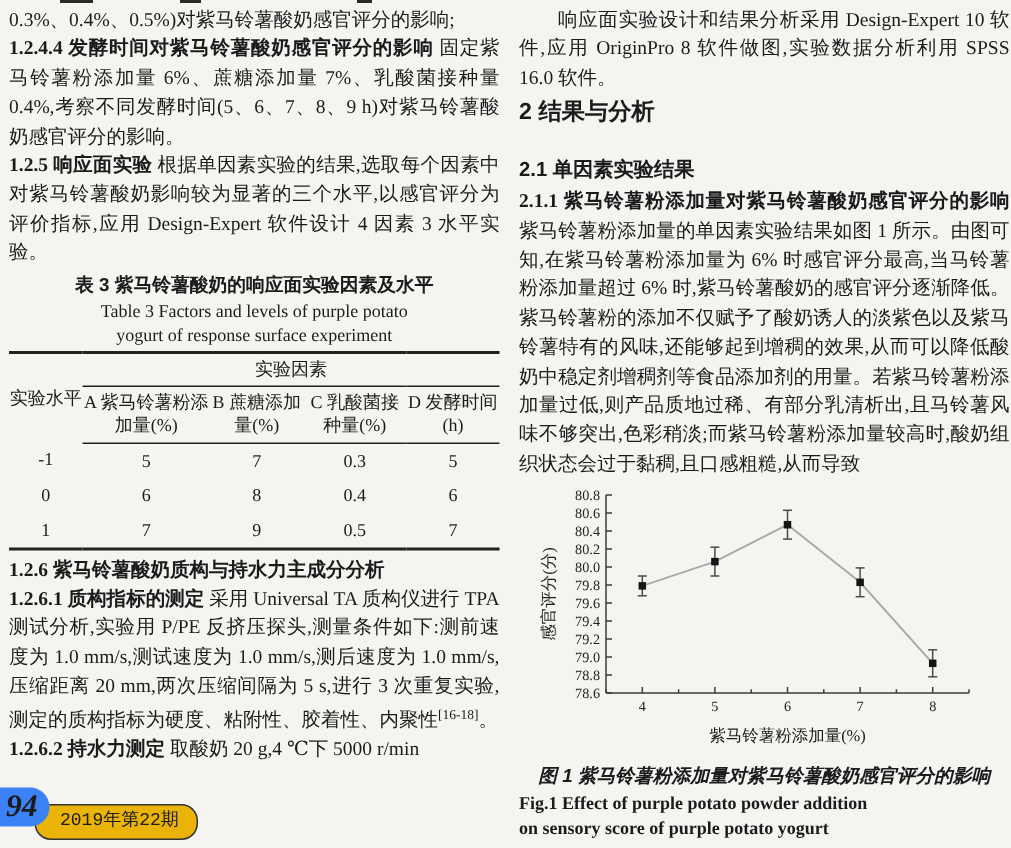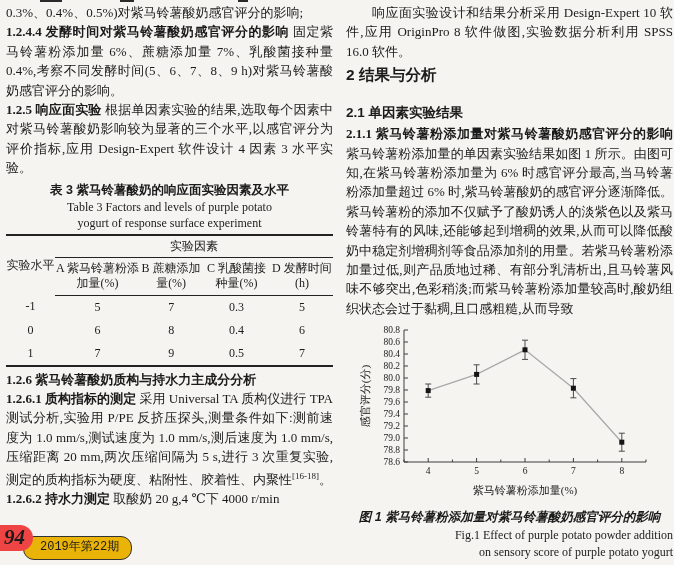--- a/index.html
+++ b/index.html
@@ -31,26 +31,26 @@
     padding:1px 0;line-height:15px;}
   table.t3 th.group{border-bottom:1px solid #222;padding:3px 0;}
   table.t3 tr.colhdr th{border-bottom:1.5px solid #222;padding:3px 0 4px 0;}
   table.t3 tr.data td{line-height:21px;}
   table.t3 tr.data:first-child td{padding-top:3px;}
 
   
   .fig-wrap{margin:4px 0 0 12px;}
   svg text{font-family:"Liberation Serif","DejaVu Serif",serif;}
   .fig-cap-cn{font-family:"Liberation Sans","DejaVu Sans",sans-serif;font-weight:bold;font-size:12.5px;text-align:center;line-height:19px;margin-top:4px;font-style:italic;}
-  .fig-cap-en{font-weight:normal;font-size:12px;text-align:right;line-height:17px;}
+  .fig-cap-en{font-weight:bold;font-size:12px;text-align:left;line-height:17px;}
 
   
   .footer{position:absolute;left:0;bottom:5px;display:flex;align-items:center;}
   .pg-num{font-style:italic;font-weight:bold;font-size:21px;line-height:24px;
-    background:#ef4444;border-radius:0 14px 14px 0;padding:0 8px 2px 4px;margin-right:-10px;z-index:1;}
+    background:#3b82f6;border-radius:0 14px 14px 0;padding:0 8px 2px 4px;margin-right:-10px;z-index:1;}
   .issue-box{border:1.5px solid #333;border-radius:11px;padding:1px 12px 2px 16px;
     font-family:Liberation Mono, monospace;font-size:12px;background:#eab308;margin-top:20px;}
   .artifact{position:absolute;background:#2a2a2a;}
 </style>
 </head>
 <body>
 
 <div class="artifact" style="left:40px;top:0;width:22px;height:2px;"></div>
 <div class="artifact" style="left:120px;top:0;width:14px;height:2px;"></div>
 <div class="artifact" style="left:238px;top:0;width:10px;height:2px;"></div>
@@ -108,21 +108,21 @@
         <td>0.5</td>
         <td>7</td>
       </tr>
     </tbody>
       </table>
 
     <p style="margin-top:3px"><span class="lead">1.2.6  紫马铃薯酸奶质构与持水力主成分分析</span></p>
 
     <p><span class="lead">1.2.6.1  质构指标的测定</span><span>  采用 Universal TA 质构仪进行 TPA 测试分析,实验用 P/PE 反挤压探头,测量条件如下:测前速度为 1.0 mm/s,测试速度为 1.0 mm/s,测后速度为 1.0 mm/s,压缩距离 20 mm,两次压缩间隔为 5 s,进行 3 次重复实验,测定的质构指标为硬度、粘附性、胶着性、内聚性</span><sup>[16-18]</sup><span>。</span></p>
 
-    <p><span class="lead">1.2.6.2  持水力测定</span><span>  取酸奶 20 g,4 ℃下 4000 r/min</span></p>
+    <p><span class="lead">1.2.6.2  持水力测定</span><span>  取酸奶 20 g,4 ℃下 5000 r/min</span></p>
   </div>
 
   <div class="col">
     <p class="indent">响应面实验设计和结果分析采用 Design-Expert 10 软件,应用 OriginPro 8 软件做图,实验数据分析利用 SPSS 16.0 软件。</p>
 
     <div class="h2">2  结果与分析</div>
     <div class="h21">2.1  单因素实验结果</div>
 
     <p><span class="lead">2.1.1  紫马铃薯粉添加量对紫马铃薯酸奶感官评分的影响</span><span>  紫马铃薯粉添加量的单因素实验结果如图 1 所示。由图可知,在紫马铃薯粉添加量为 6% 时感官评分最高,当马铃薯粉添加量超过 6% 时,紫马铃薯酸奶的感官评分逐渐降低。紫马铃薯粉的添加不仅赋予了酸奶诱人的淡紫色以及紫马铃薯特有的风味,还能够起到增稠的效果,从而可以降低酸奶中稳定剂增稠剂等食品添加剂的用量。若紫马铃薯粉添加量过低,则产品质地过稀、有部分乳清析出,且马铃薯风味不够突出,色彩稍淡;而紫马铃薯粉添加量较高时,酸奶组织状态会过于黏稠,且口感粗糙,从而导致</span></p>
 

